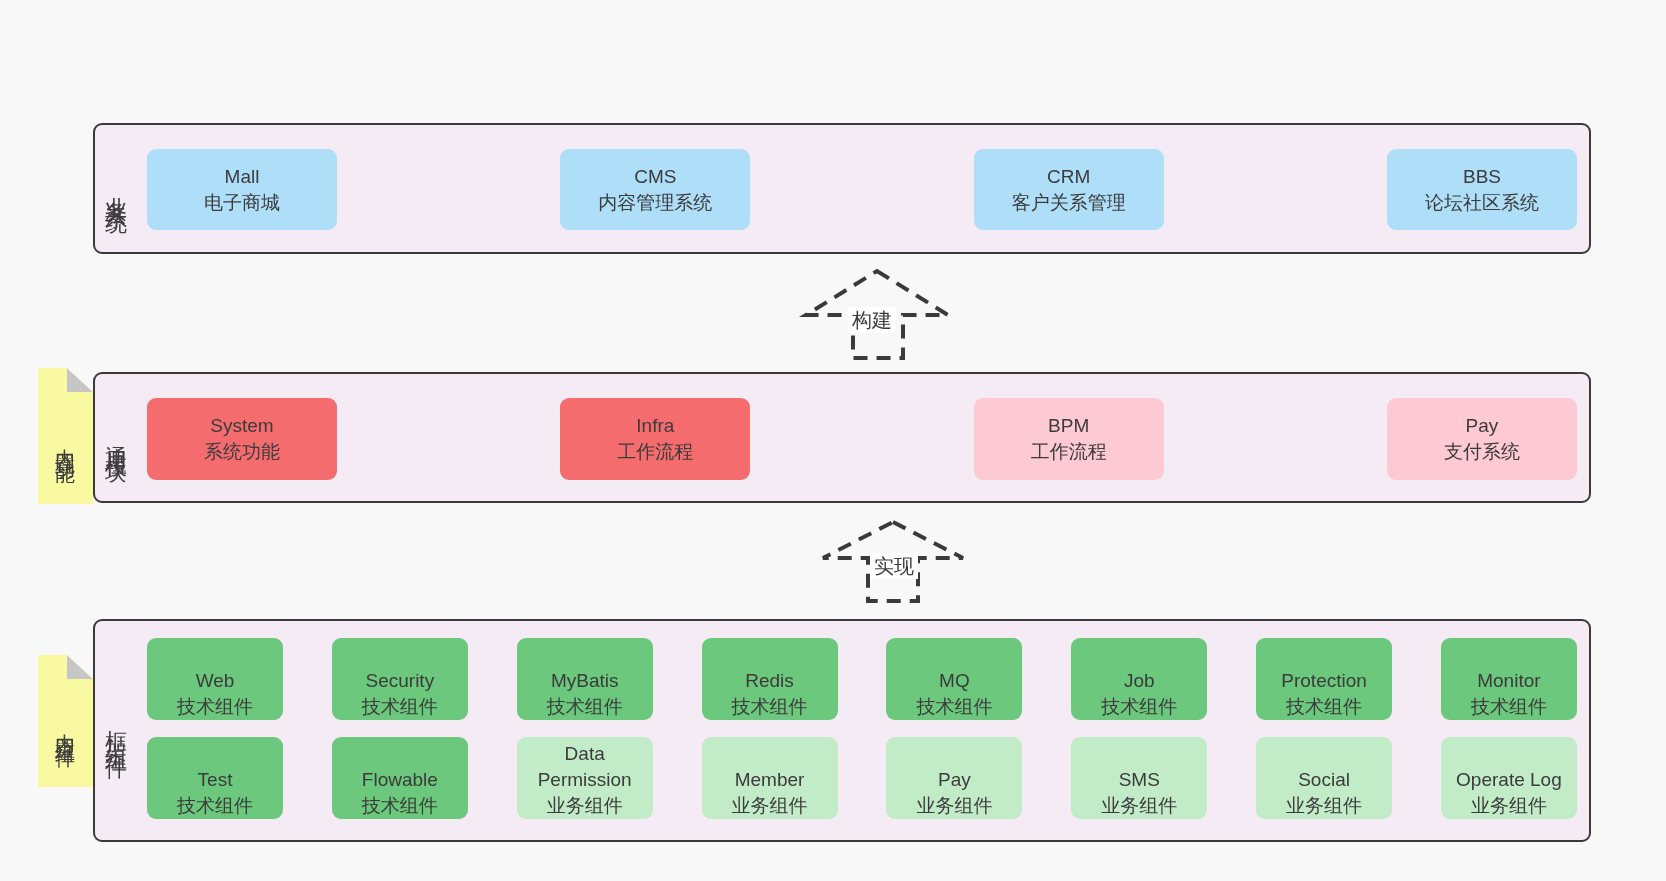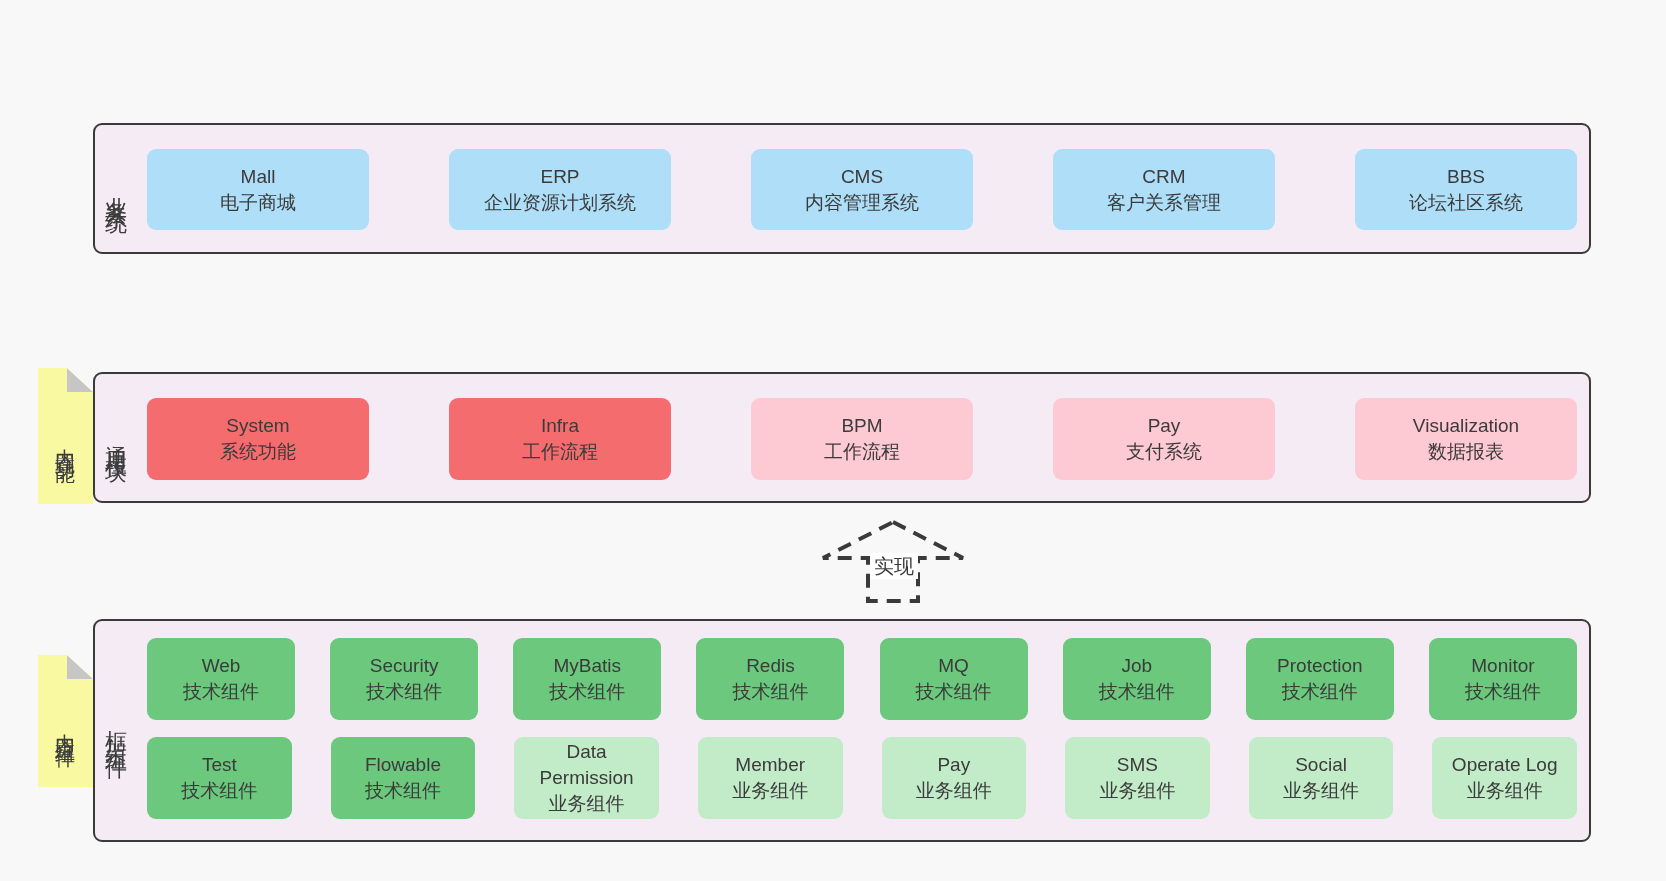--- a/index.html
+++ b/index.html
@@ -49,22 +49,22 @@
   .box{
     border-radius:9px;
     display:flex;flex-direction:column;
     align-items:center;justify-content:center;
     text-align:center;
     font-size:19px;line-height:26px;
     color:#3b3b3b;
     padding:0 6px;
     box-sizing:border-box;
   }
-  .w-wide  .box{width:222px;}
-  .w-narrow .box{width:148px;}
+  .w-wide  .box{width:190px;}
+  .w-narrow .box{width:136px;justify-content:flex-end;}
   .box.blue      {background:var(--blue);}
   .box.red       {background:var(--red);}
   .box.pink      {background:var(--pink);}
   .box.green     {background:var(--green);}
   .box.lightgreen{background:var(--lightgreen);}
   .box-name,.box-sub{display:block;}
 
   
   .note{
     position:absolute;left:38px;width:55px;
@@ -127,62 +127,60 @@
   </div>
 
   <div class="panel" id="panel-business">
     <span class="side-label">业务系统</span>
     <div class="row w-wide">
         <div class="box blue">
           <span class="box-name">Mall</span>
           <span class="box-sub">电子商城</span>
         </div>
         <div class="box blue">
-          <span class="box-name">ERP</span>
-          <span class="box-sub">企业资源计划系统</span>
-        </div>
-        <div class="box blue">
           <span class="box-name">CMS</span>
           <span class="box-sub">内容管理系统</span>
         </div>
         <div class="box blue">
           <span class="box-name">CRM</span>
           <span class="box-sub">客户关系管理</span>
         </div>
         <div class="box blue">
           <span class="box-name">BBS</span>
           <span class="box-sub">论坛社区系统</span>
         </div>
       </div>
   </div>
 
+  <div class="arrow" id="arrow-1">
+    <svg width="158" height="100" viewBox="0 0 158 100">
+      <path d="M79 8 L150 52 L105 52 L105 95 L55 95 L55 52 L8 52 Z"></path>
+    </svg>
+    <div class="arrow-label" id="arrow-label-1">构建</div>
+  </div>
 
   <div class="panel" id="panel-common">
     <span class="side-label">通用模块</span>
     <div class="row w-wide">
         <div class="box red">
           <span class="box-name">System</span>
           <span class="box-sub">系统功能</span>
         </div>
         <div class="box red">
           <span class="box-name">Infra</span>
           <span class="box-sub">工作流程</span>
         </div>
         <div class="box pink">
           <span class="box-name">BPM</span>
           <span class="box-sub">工作流程</span>
         </div>
         <div class="box pink">
           <span class="box-name">Pay</span>
           <span class="box-sub">支付系统</span>
         </div>
-        <div class="box pink">
-          <span class="box-name">Visualization</span>
-          <span class="box-sub">数据报表</span>
-        </div>
       </div>
   </div>
 
   <div class="arrow" id="arrow-2">
     <svg width="158" height="92" viewBox="0 0 158 92">
       <path d="M78 9 L148 45 L103 45 L103 88 L53 88 L53 45 L8 45 Z"></path>
     </svg>
     <div class="arrow-label" id="arrow-label-2">实现</div>
   </div>
 

